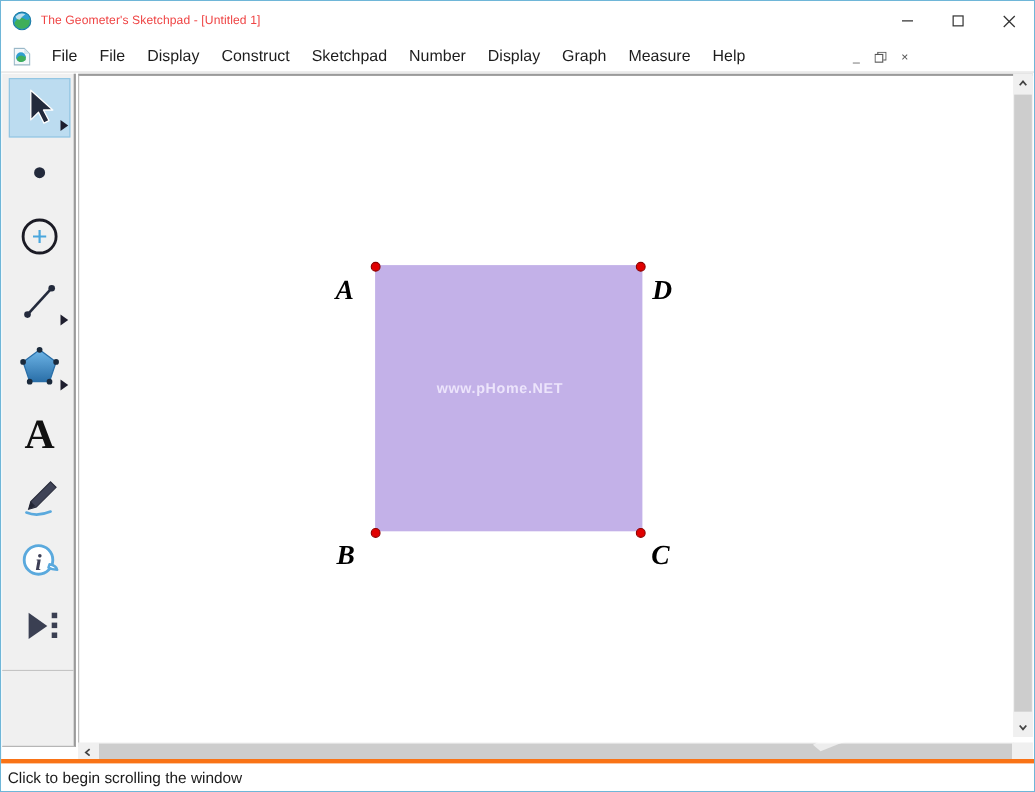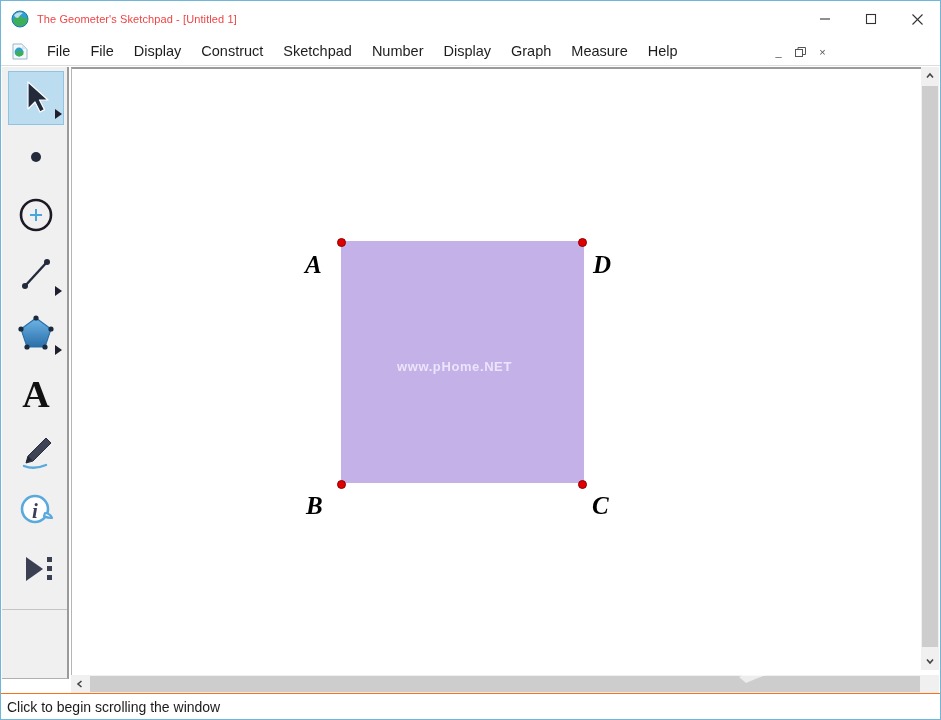--- a/index.html
+++ b/index.html
@@ -127,21 +127,20 @@
     font-family: "Liberation Serif", serif;
     font-weight: bold; font-style: italic;
     font-size: 25px; color: #000000; line-height: 1;
   }
   #watermark-center {
     position: absolute; left: 325px; top: 276px;
     font-family: "Liberation Sans", sans-serif;
     font-size: 13px; font-weight: bold;
     color: #ece4fb; letter-spacing: .6px;
     white-space: nowrap;
-    margin-top: 14px;
   }
 
   
   #vscroll {
     position: absolute; right: 1px; top: 66px; width: 18px; height: 603px;
     background: #f0f0f0;
   }
   #vs-up, #vs-down {
     position: absolute; left: 0; width: 18px; height: 18px;
     display: flex; align-items: center; justify-content: center;
@@ -168,21 +167,21 @@
   #corner-box {
     position: absolute; right: 1px; bottom: 26px; width: 18px; height: 18px;
     background: #f0f0f0;
   }
 
   
   #statusbar {
     position: absolute; left: 0; bottom: 0; width: 939px; height: 25px;
     background: #ffffff;
     display: flex; align-items: center;
-    border-top: 1px solid #f97316;
+    border-top: 4px solid #f97316;
   }
   #status-text {
     font-size: 14px; color: #1b1b1b; margin-left: 6px; white-space: nowrap;
   }
 
   
   #brand-watermark {
     position: absolute; right: 6px; bottom: 20px;
     width: 200px; height: 60px;
     pointer-events: none; opacity: .85;

